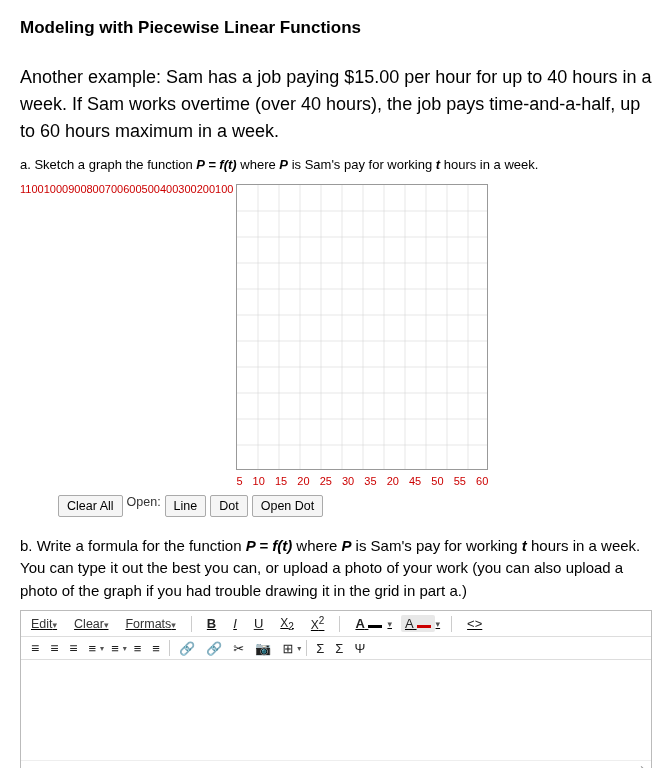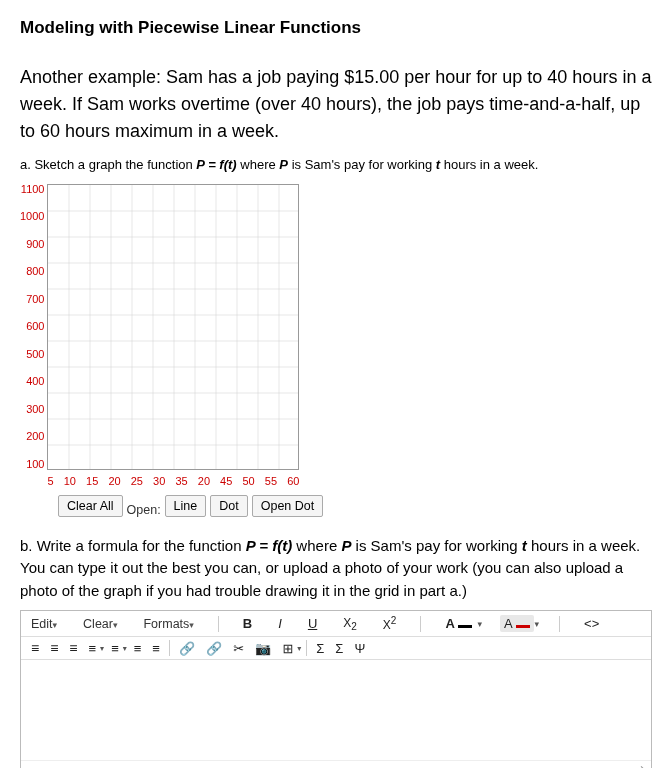--- a/index.html
+++ b/index.html
@@ -36,21 +36,20 @@
       flex-direction: column;
       align-items: flex-start;
       margin-bottom: 8px;
     }
     .graph-wrap {
       display: flex;
       align-items: flex-start;
     }
     .y-axis-labels {
       display: flex;
-      flex-direction: column;
       justify-content: space-between;
       text-align: right;
       font-size: 11px;
       color: #c00;
       padding-right: 3px;
       height: 286px;
       padding-top: 0px;
     }
     .y-axis-labels span {
       line-height: 1;
@@ -64,21 +63,21 @@
       font-size: 11px;
       color: #c00;
       margin-left: 38px;
       width: 252px;
       margin-top: 2px;
     }
 
     
     .graph-toolbar {
       display: flex;
-      align-items: flex-end;
+      align-items: flex-start;
       gap: 4px;
       margin-left: 38px;
     }
     .toolbar-btn {
       padding: 3px 8px;
       font-size: 12.5px;
       border: 1px solid #aaa;
       background: #f5f5f5;
       cursor: pointer;
       border-radius: 2px;
@@ -100,22 +99,23 @@
     
     .editor-container {
       border: 1px solid #bbb;
       width: 100%;
     }
     .editor-menubar {
       display: flex;
       align-items: center;
       padding: 3px 6px;
       border-bottom: 1px solid #ddd;
-      gap: 18px;
+      gap: 9px;
       flex-wrap: wrap;
+      text-decoration: underline;
     }
     .menu-item {
       font-size: 12.5px;
       color: #333;
       cursor: pointer;
       padding: 1px 4px;
       border-radius: 2px;
     }
     .menu-arrow {
       font-size: 9px;

